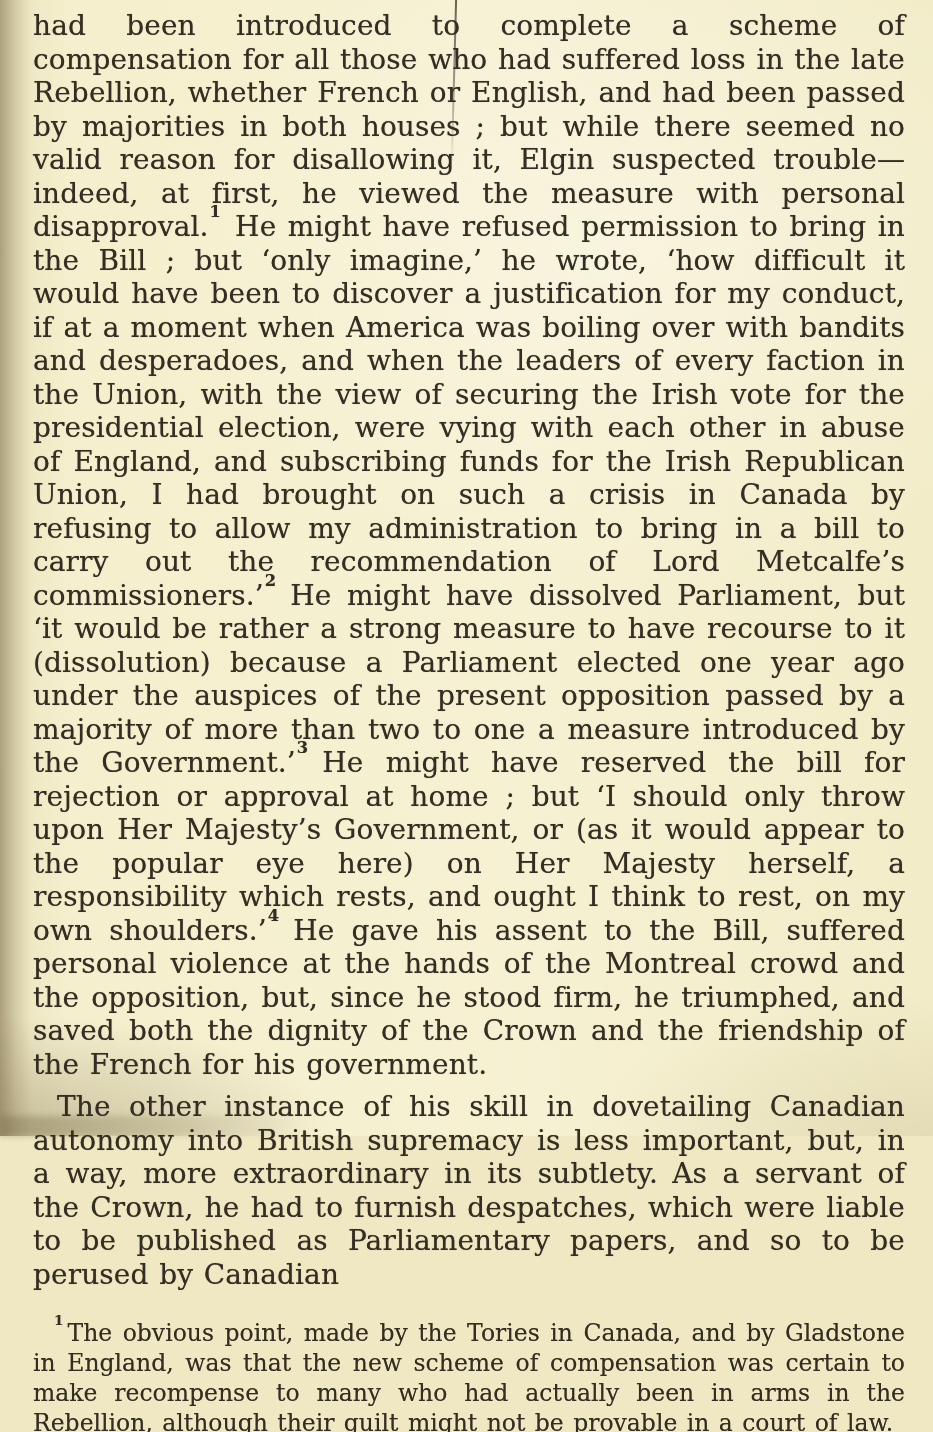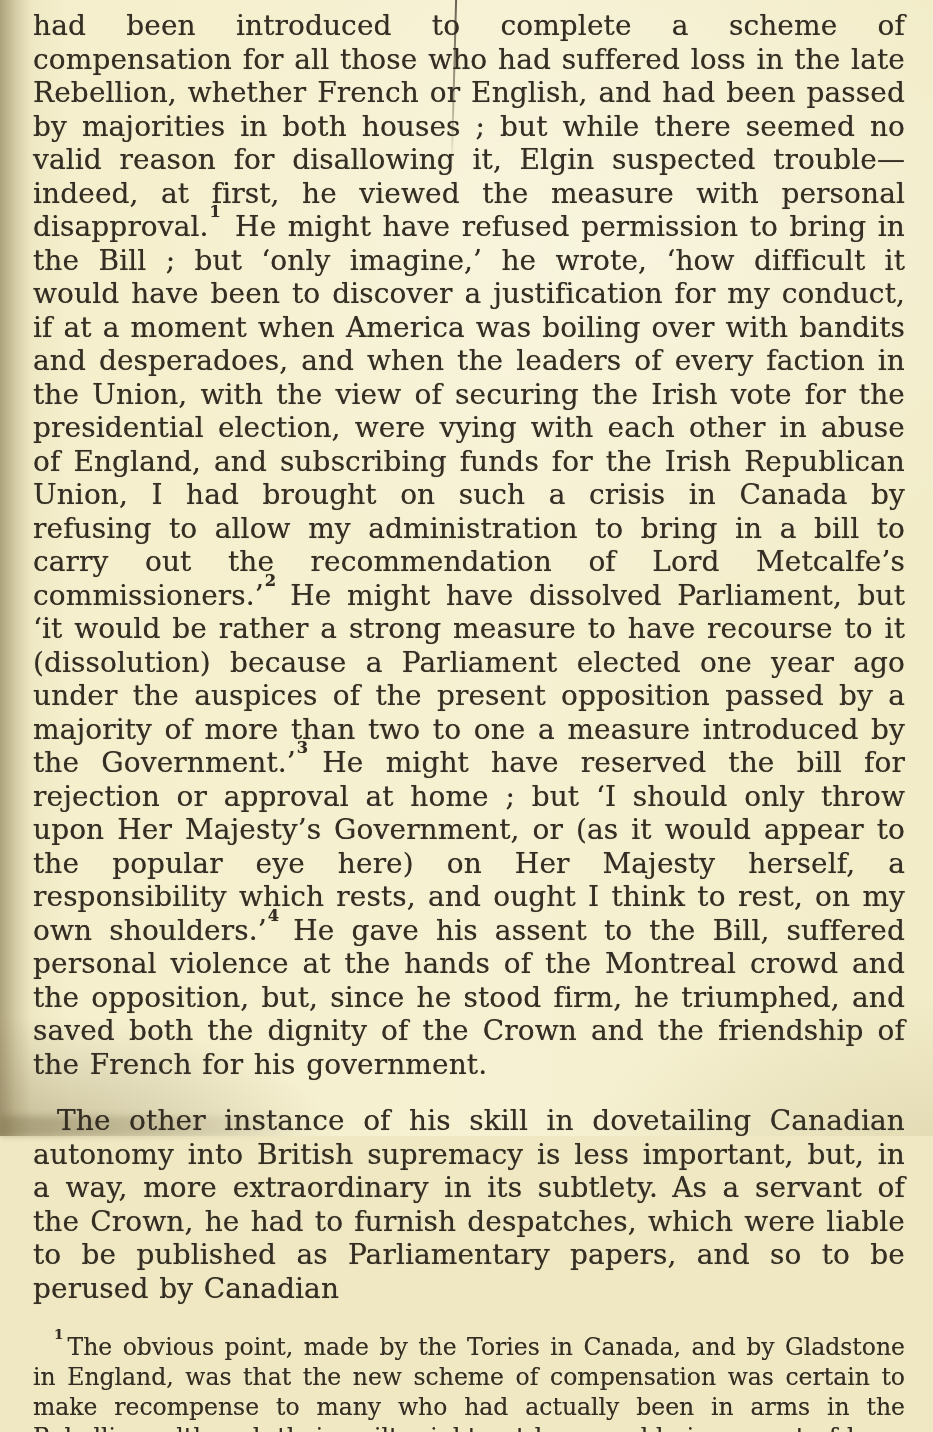--- a/index.html
+++ b/index.html
@@ -59,21 +59,21 @@
   .para {
     margin: 0;
     font-size: 28px;
     line-height: 33.5px;
     text-align: justify;
     word-spacing: 0.06em;
     letter-spacing: 0.1px;
     text-shadow: 0 0 0.7px rgba(45,36,24,0.55);
   }
   .para-indent {
-    margin-top: 23px;
+    margin-top: 9px;
     text-indent: 24px;
   }
   .fnref {
     font-size: 0.58em;
     font-weight: 700;
     position: relative;
     top: -0.52em;
     line-height: 0;
     padding-left: 1px;
   }

